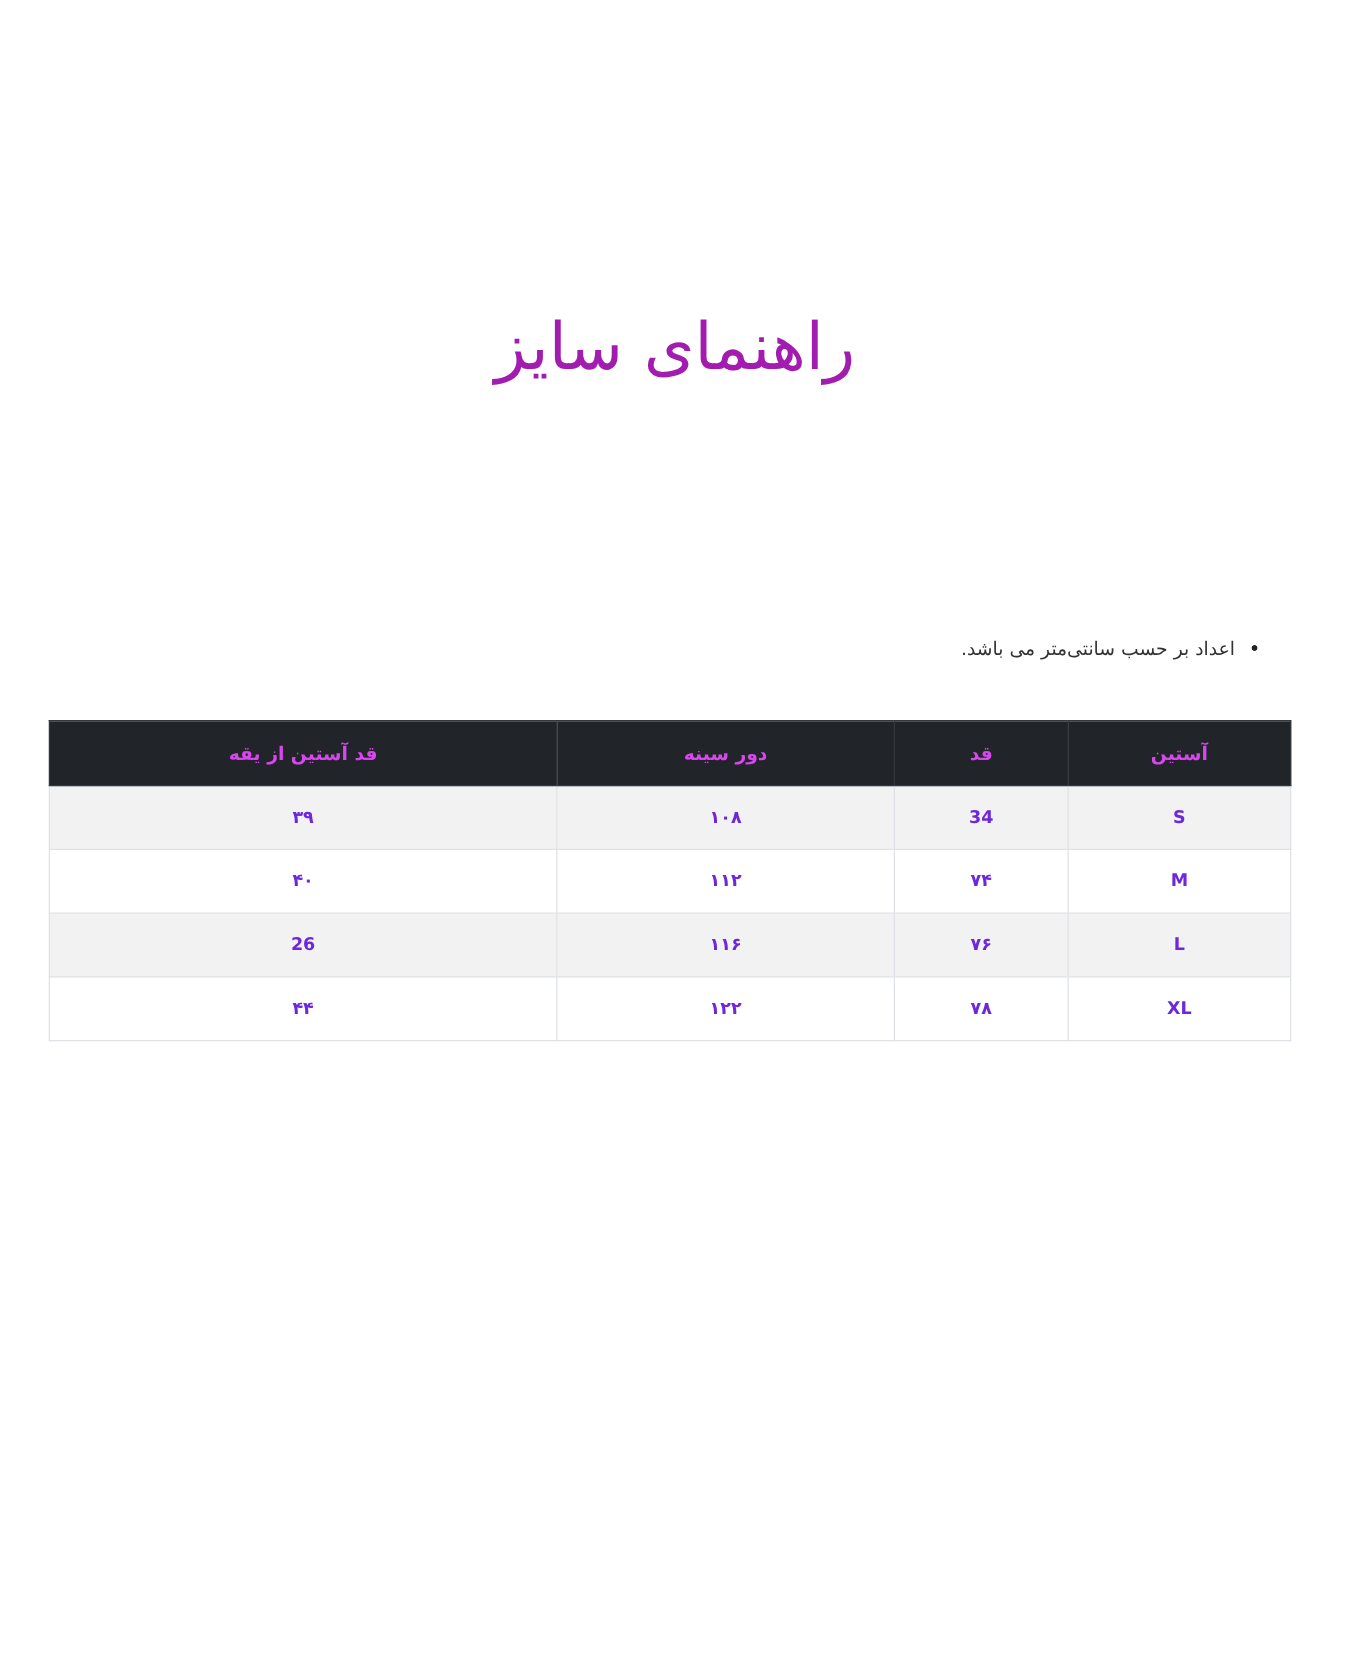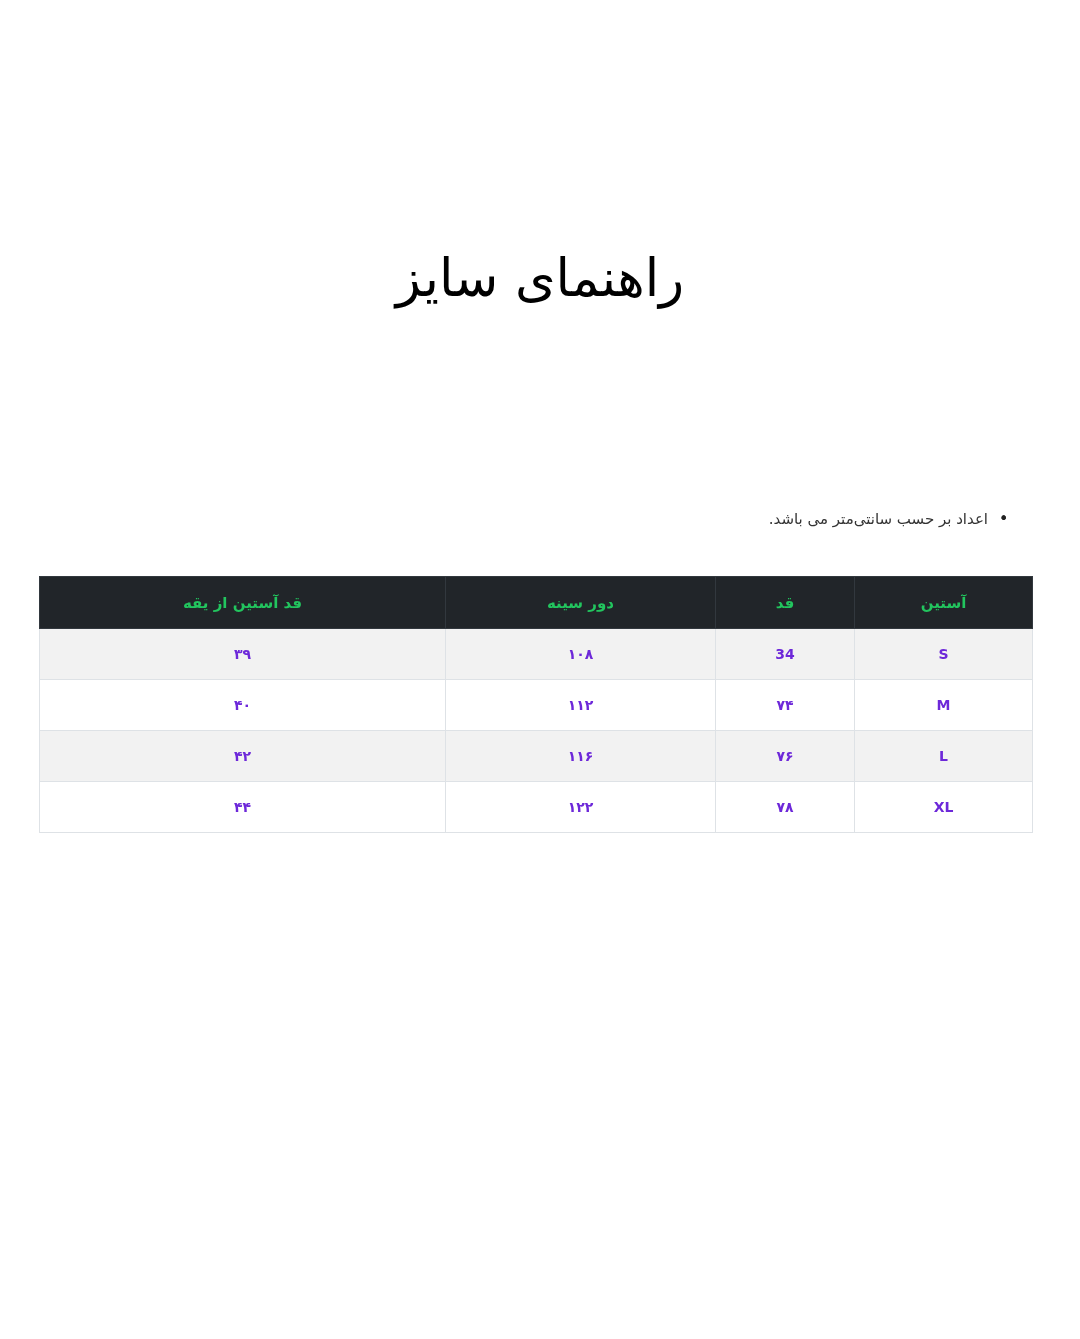--- a/index.html
+++ b/index.html
@@ -18,21 +18,21 @@
     direction: rtl;
   }
   .title {
     position: absolute;
     top: 242px;
     left: 0;
     width: 1080px;
     text-align: center;
     font-size: 52px;
     font-weight: normal;
-    color: #000000;
+    color: #a21caf;
     line-height: 72px;
     letter-spacing: 1px;
   }
   .notes {
     position: absolute;
     top: 507px;
     right: 92px;
     list-style: none;
     direction: rtl;
     font-size: 15px;
@@ -54,21 +54,21 @@
     position: absolute;
     top: 576px;
     left: 39px;
     width: 993px;
     border-collapse: collapse;
     direction: rtl;
     table-layout: fixed;
   }
   .size-table th {
     background: #212529;
-    color: #22c55e;
+    color: #d946ef;
     height: 52px;
     font-size: 15px;
     font-weight: bold;
     text-align: center;
     border: 1px solid #32383e;
   }
   .size-table td {
     height: 51px;
     font-size: 14px;
     font-weight: bold;
@@ -124,21 +124,21 @@
       <tr>
         <td>M</td>
         <td>۷۴</td>
         <td>۱۱۲</td>
         <td>۴۰</td>
       </tr>
       <tr>
         <td>L</td>
         <td>۷۶</td>
         <td>۱۱۶</td>
-        <td>۴۲</td>
+        <td>26</td>
       </tr>
       <tr>
         <td>XL</td>
         <td>۷۸</td>
         <td>۱۲۲</td>
         <td>۴۴</td>
       </tr>
     </tbody>
   </table>
 </div>

